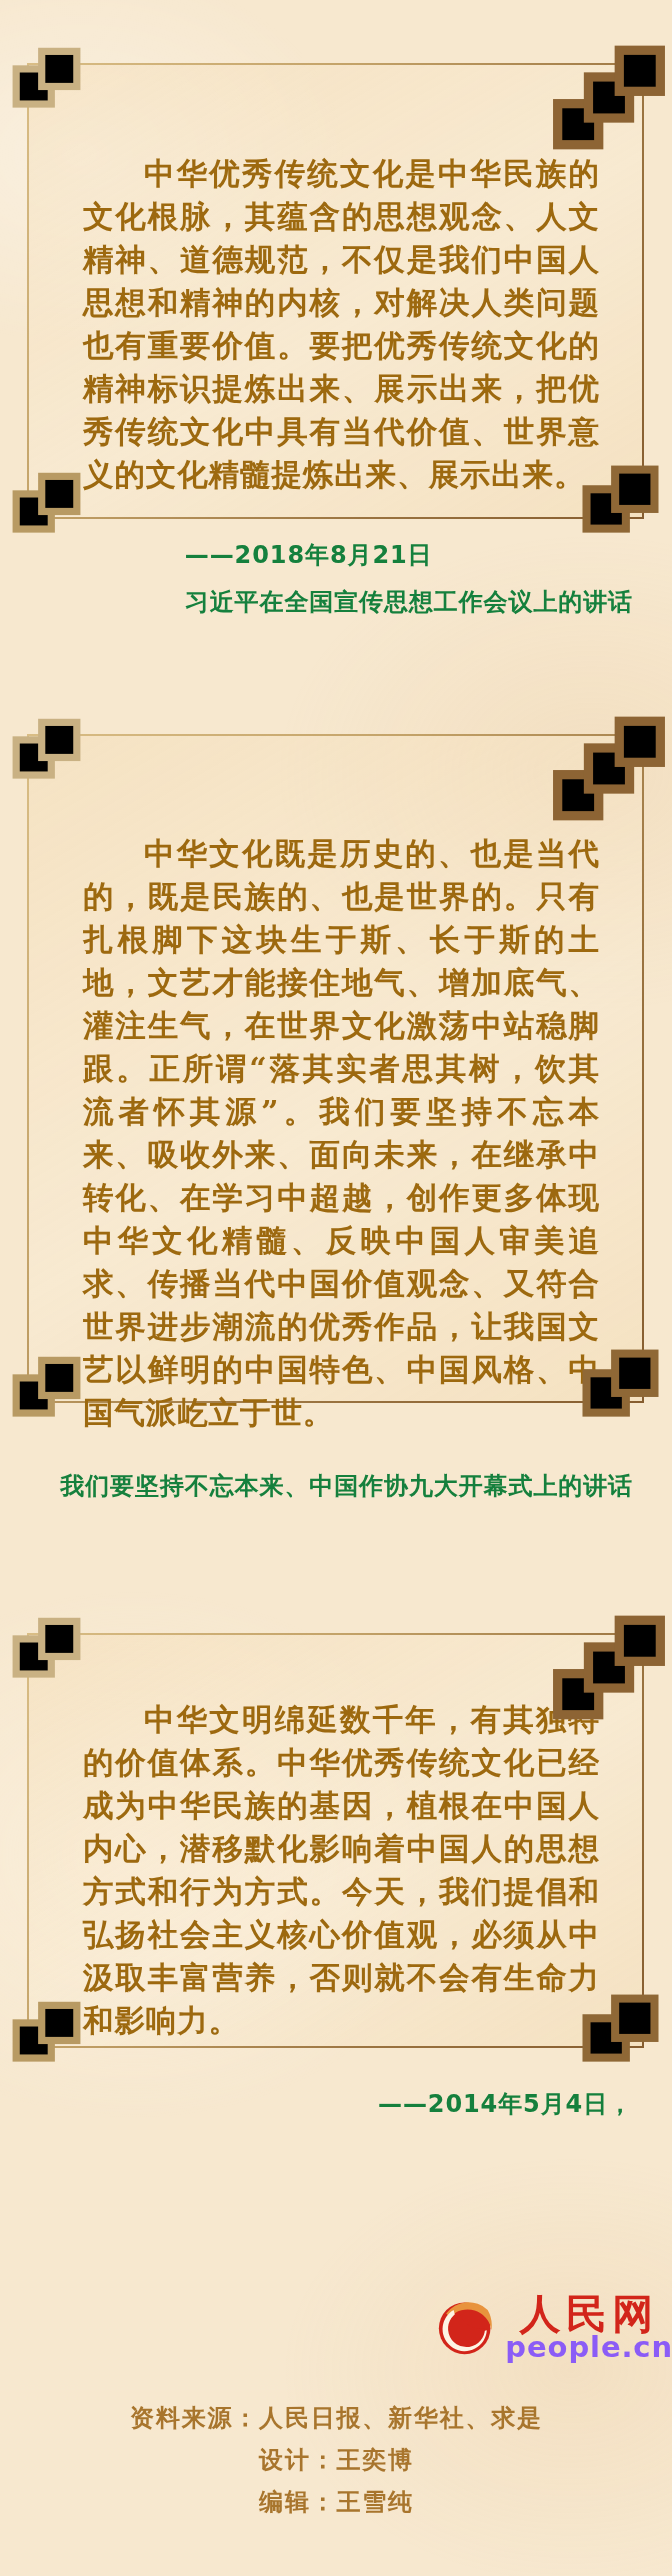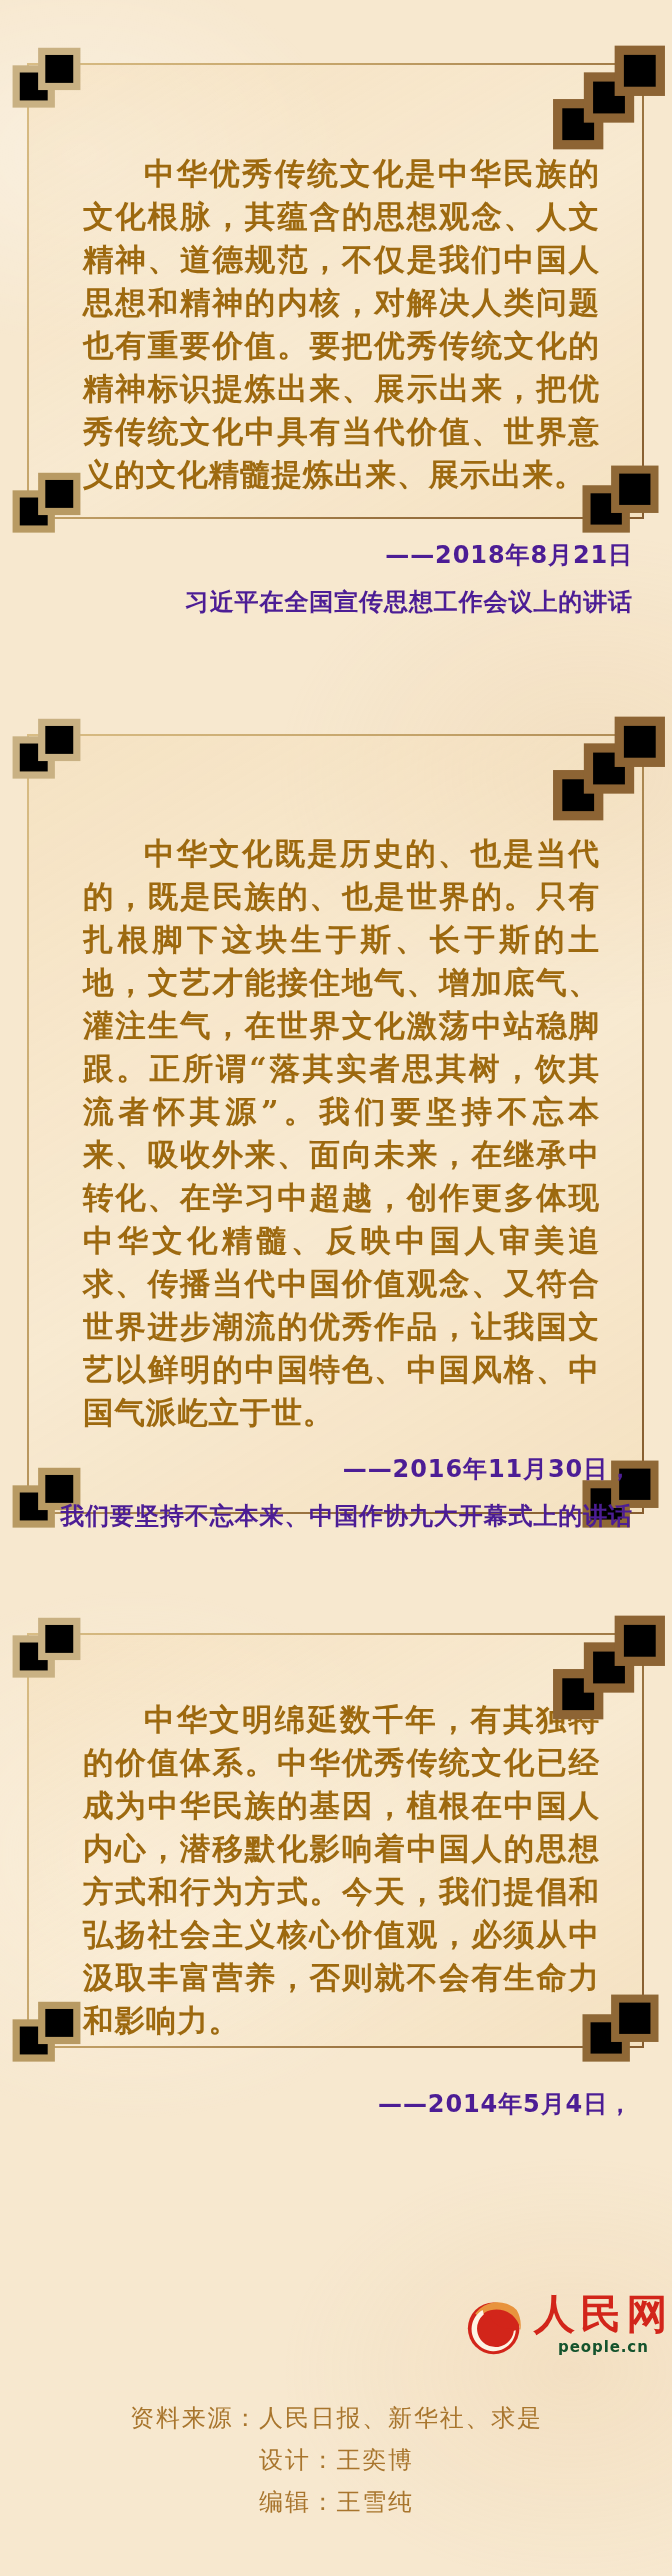--- a/index.html
+++ b/index.html
@@ -22,42 +22,42 @@
   .quote{
     margin:4px;color:#9d690f;
     font-family:"DejaVu Serif","Liberation Serif",serif;
     font-weight:bold;font-size:30.5px;line-height:43px;
     text-align:justify;text-indent:2em;letter-spacing:0.9px;
   }
   .frame1 .quote{padding:83px 38px 0 50px;}
   .frame2 .quote{padding:92px 38px 0 50px;}
   .frame3 .quote{padding:59px 38px 0 50px;}
   .attribution{
-    position:absolute;right:40px;text-align:right;color:#4c1d95;
+    position:absolute;right:40px;text-align:left;color:#15803d;
     font-weight:bold;font-size:24px;line-height:30px;letter-spacing:0.9px;
   }
   .attribution .occ{margin-top:17px;}
   .knot{position:absolute;stroke:currentColor;stroke-width:9;}
   .k-tl{width:83px;height:75px;left:-24px;top:-24px;color:#c9b183;}
   .k-bl{width:83px;height:75px;left:-24px;bottom:-24px;color:#b89a63;}
   .k-tr{width:124px;height:115px;right:-29px;top:-25px;color:#8d6434;}
   .k-br{width:93px;height:84px;right:-25px;bottom:-25px;color:#8f6836;}
   .footer-logo{
     position:absolute;top:2293px;left:0;width:673px;
     display:flex;justify-content:flex-end;align-items:center;gap:9px;
   }
   .logo-txt{display:flex;flex-direction:column;align-items:center;}
   .logo-cn{
     color:#d2251a;font-weight:bold;font-size:41px;line-height:43px;letter-spacing:5.4px;
     font-family:"DejaVu Serif","Liberation Serif",serif;
   }
-  .logo-en{color:#14532d;font-weight:bold;font-size:15px;line-height:23px;letter-spacing:0.9px;}
+  .logo-en{color:#8b5cf6;font-weight:bold;font-size:29px;line-height:23px;letter-spacing:0.9px;}
   .credits{
     position:absolute;top:2397px;left:0;width:673px;text-align:center;
-    color:#a8752d;font-weight:normal;font-size:24px;line-height:42px;letter-spacing:1.8px;
+    color:#a8752d;font-weight:bold;font-size:24px;line-height:42px;letter-spacing:1.8px;
   }
 </style>
 </head>
 <body>
 
 <svg width="0" height="0" style="position:absolute" aria-hidden="true">
   <defs>
     <g id="knot2">
       <rect x="14" y="34" width="44" height="44"></rect>
       <rect x="46" y="12" width="44" height="44"></rect>
@@ -83,37 +83,36 @@
   <svg class="knot k-br" viewBox="0 0 104 92">
       <use href="#knot2"></use>
     </svg>
   <p class="quote">中华优秀传统文化是中华民族的文化根脉，其蕴含的思想观念、人文精神、道德规范，不仅是我们中国人思想和精神的内核，对解决人类问题也有重要价值。要把优秀传统文化的精神标识提炼出来、展示出来，把优秀传统文化中具有当代价值、世界意义的文化精髓提炼出来、展示出来。</p>
 </div>
 <div class="attribution" style="top:540px;">
   <div class="date">——2018年8月21日</div>
   <div class="occ">习近平在全国宣传思想工作会议上的讲话</div>
 </div>
 
-<div class="frame frame2" style="top:734px;height:780px;">
+<div class="frame frame2" style="top:734px;height:669px;">
   <svg class="knot k-tl" viewBox="0 0 104 92">
       <use href="#knot2"></use>
     </svg>
   <svg class="knot k-tr" viewBox="0 0 120 112">
       <use href="#knot3"></use>
     </svg>
   <svg class="knot k-bl" viewBox="0 0 104 92">
       <use href="#knot2"></use>
     </svg>
   <svg class="knot k-br" viewBox="0 0 104 92">
       <use href="#knot2"></use>
     </svg>
   <p class="quote">中华文化既是历史的、也是当代的，既是民族的、也是世界的。只有扎根脚下这块生于斯、长于斯的土地，文艺才能接住地气、增加底气、灌注生气，在世界文化激荡中站稳脚跟。正所谓“落其实者思其树，饮其流者怀其源”。我们要坚持不忘本来、吸收外来、面向未来，在继承中转化、在学习中超越，创作更多体现中华文化精髓、反映中国人审美追求、传播当代中国价值观念、又符合世界进步潮流的优秀作品，让我国文艺以鲜明的中国特色、中国风格、中国气派屹立于世。</p>
 </div>
 <div class="attribution" style="top:1454px;">
-  <div class="date">——2016年11月30日，</div>
   <div class="occ">我们要坚持不忘本来、中国作协九大开幕式上的讲话</div>
 </div>
 
 <div class="frame frame3" style="top:1633px;height:415px;">
   <svg class="knot k-tl" viewBox="0 0 104 92">
       <use href="#knot2"></use>
     </svg>
   <svg class="knot k-tr" viewBox="0 0 120 112">
       <use href="#knot3"></use>
     </svg>

